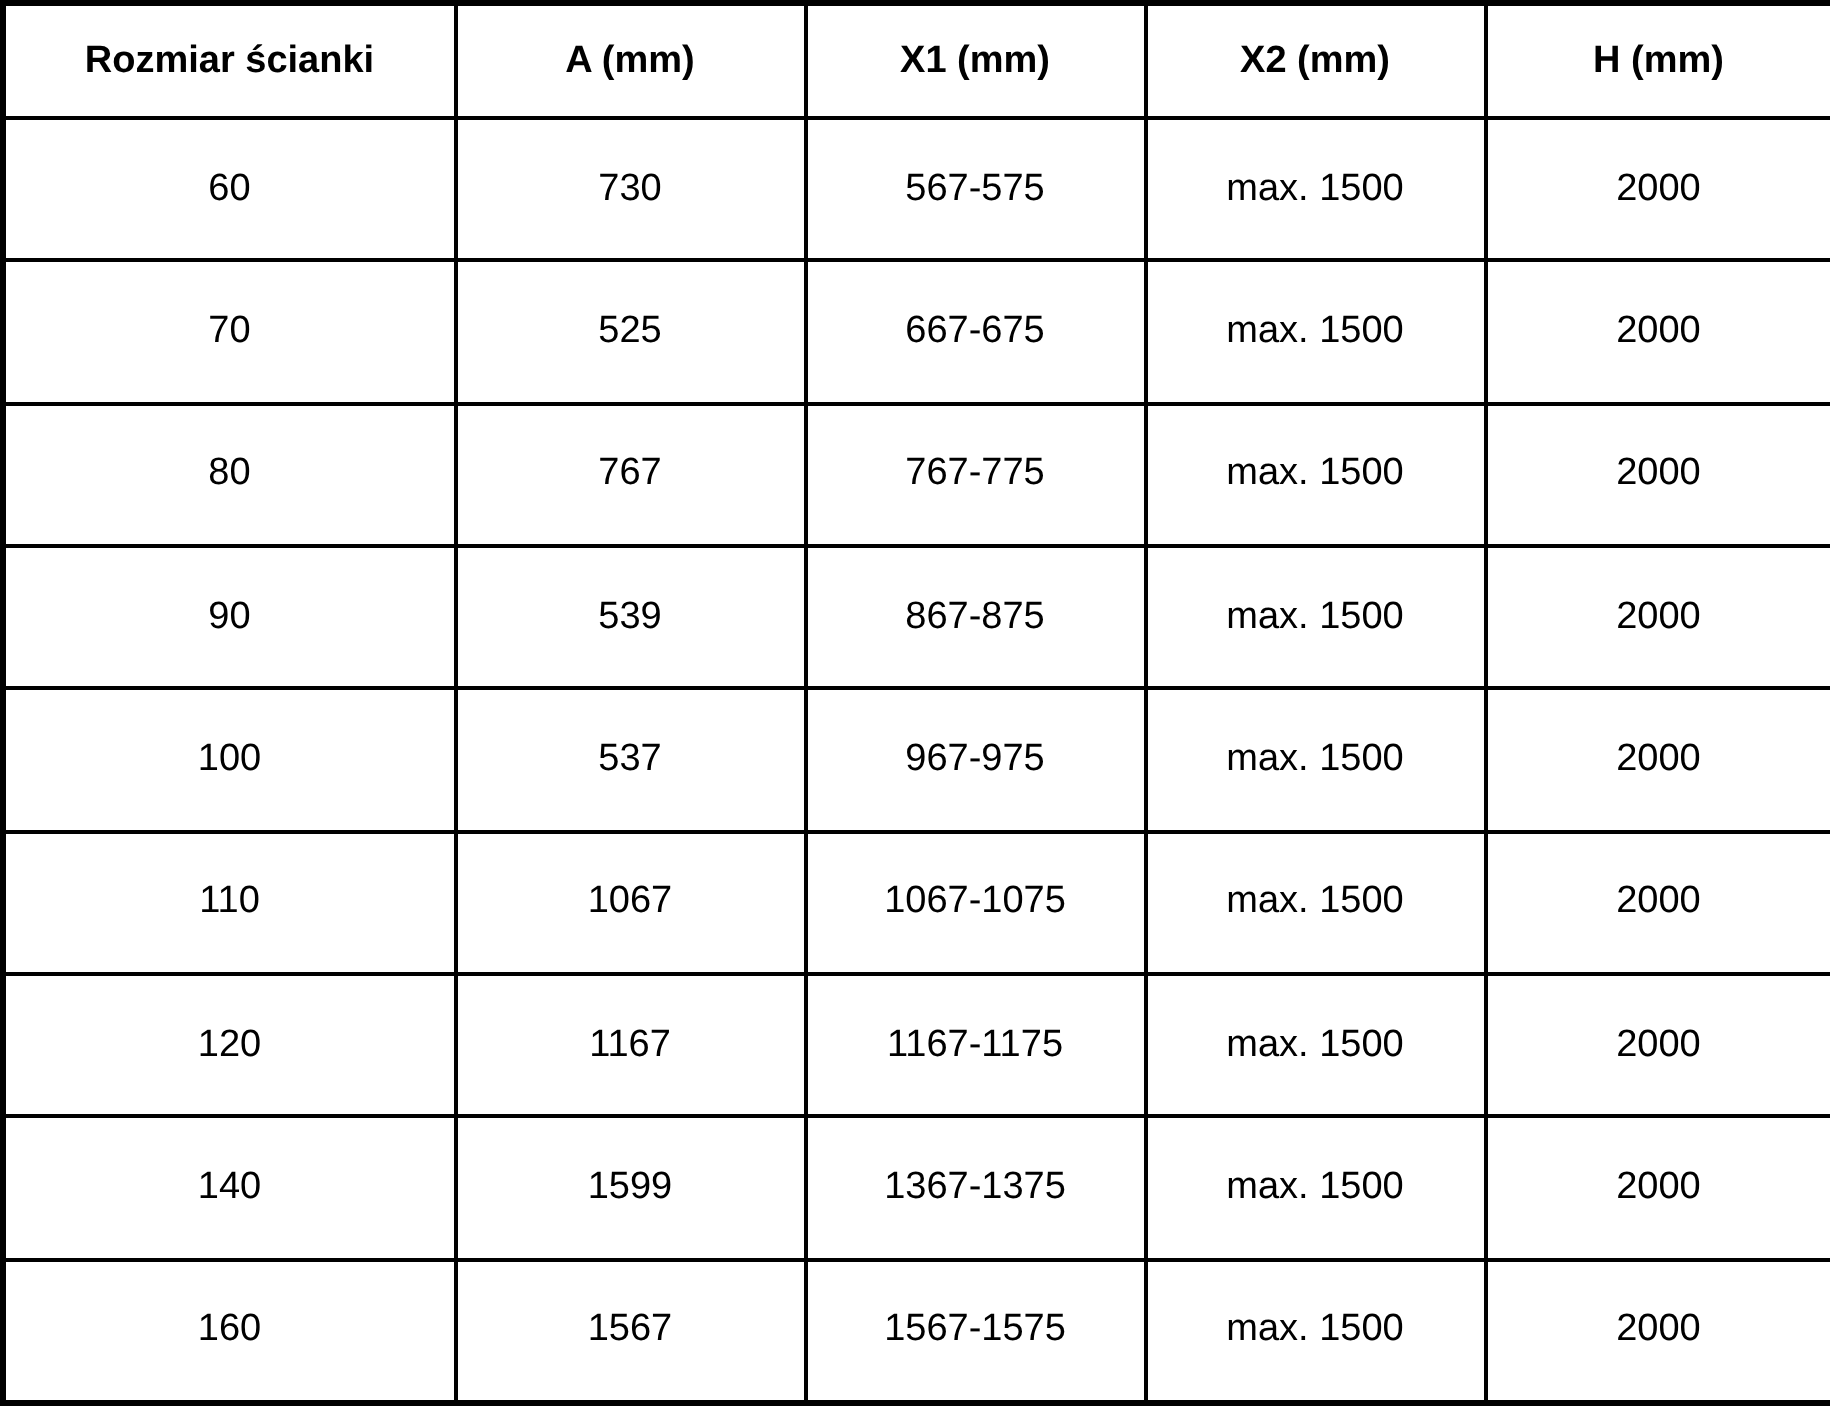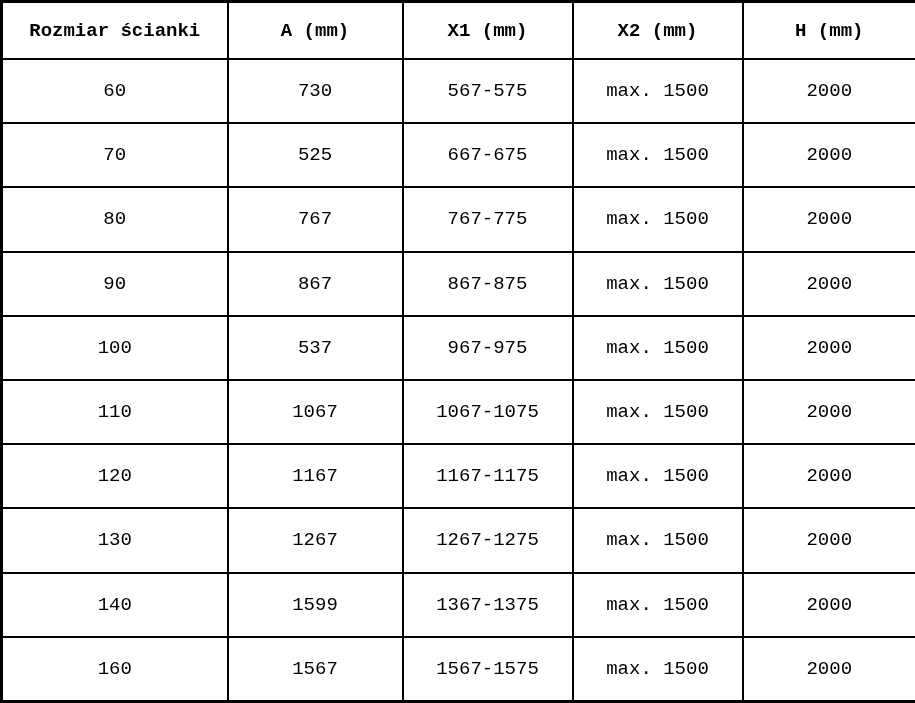--- a/index.html
+++ b/index.html
@@ -10,21 +10,20 @@
   body {
     width: 915px;
     height: 703px;
     font-family: "Liberation Sans", sans-serif;
     color: #000000;
   }
   .table-wrap {
     width: 742px;
     height: 703px;
     box-sizing: border-box;
-    font-family: Liberation Mono, monospace;
   }
   table.spec-table {
     border-collapse: collapse;
     width: 915px;
     height: 703px;
     table-layout: fixed;
   }
   table.spec-table th,
   table.spec-table td {
     border: 2px solid #000000;
@@ -92,21 +91,21 @@
       </tr>
       <tr>
         <td>80</td>
         <td>767</td>
         <td>767-775</td>
         <td>max. 1500</td>
         <td>2000</td>
       </tr>
       <tr>
         <td>90</td>
-        <td>867</td>
+        <td>539</td>
         <td>867-875</td>
         <td>max. 1500</td>
         <td>2000</td>
       </tr>
       <tr>
         <td>100</td>
         <td>537</td>
         <td>967-975</td>
         <td>max. 1500</td>
         <td>2000</td>
@@ -119,27 +118,20 @@
         <td>2000</td>
       </tr>
       <tr>
         <td>120</td>
         <td>1167</td>
         <td>1167-1175</td>
         <td>max. 1500</td>
         <td>2000</td>
       </tr>
       <tr>
-        <td>130</td>
-        <td>1267</td>
-        <td>1267-1275</td>
-        <td>max. 1500</td>
-        <td>2000</td>
-      </tr>
-      <tr>
         <td>140</td>
         <td>1599</td>
         <td>1367-1375</td>
         <td>max. 1500</td>
         <td>2000</td>
       </tr>
       <tr>
         <td>160</td>
         <td>1567</td>
         <td>1567-1575</td>

